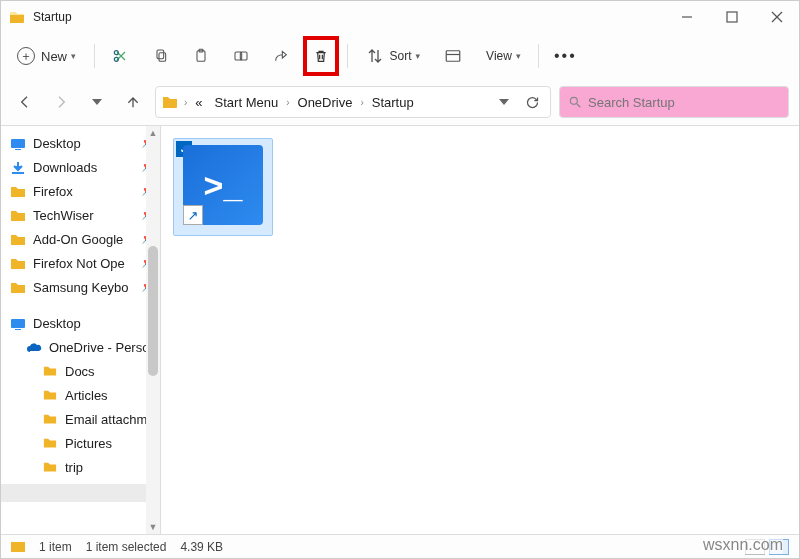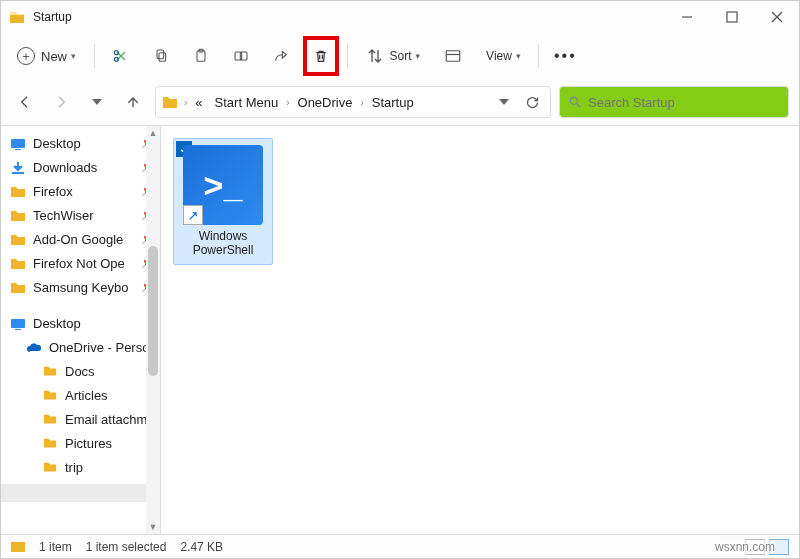--- a/index.html
+++ b/index.html
@@ -83,21 +83,21 @@
     background: #fff; padding: 0 6px; gap: 4px; font-size: 13px;
   }
   .addr .crumb { padding: 2px 4px; color: #222; }
   .addr .sep { color: #888; font-size: 10px; }
   .addr .folder-ic { margin-right: 2px; }
   .addr .spacer { flex: 1; }
   .addr .ab-btn { width: 24px; display: flex; justify-content: center; color: #666; }
   .search {
     flex: 0 0 230px; display: flex; align-items: center;
     height: 32px; border: 1px solid #ddd; border-radius: 4px;
-    background: #84cc16; padding: 0 8px; color: #888;
+    background: #f9a8d4; padding: 0 8px; color: #888;
   }
   .search input { border: none; outline: none; font-size: 13px; flex: 1; background: transparent; color: #333; }
   .search .sicon { margin-right: 6px; }
   
   .body {
     flex: 1; display: flex; border-top: 1px solid #ddd; background: #fff; overflow: hidden;
   }
   .sidebar {
     width: 160px; border-right: 1px solid #ddd; padding: 10px 0 0 0;
     overflow: hidden; position: relative; background: #fff;
@@ -151,21 +151,21 @@
   
   .statusbar {
     height: 24px; display: flex; align-items: center;
     padding: 0 10px; font-size: 12px; border-top: 1px solid #ddd;
     gap: 14px; background: #fdfdfd; color: #444;
   }
   .statusbar .sbicons { margin-left: auto; display: flex; gap: 4px; }
   .statusbar .sbicons .sb { width: 20px; height: 16px; border: 1px solid #bbb; }
   .statusbar .sbicons .sb.active { background: #e6f0fb; border-color: #7bb0e6;}
   .watermark {
-    position: absolute; bottom: 4px; right: 24px; font-size: 12px; color: #888;
+    position: absolute; bottom: 4px; right: 16px; font-size: 16px; color: #888;
     background: rgba(255,255,255,0.6);
   }
   svg { display: block; }
 </style>
 </head>
 <body>
 
 <div class="titlebar">
   <span class="app-icon">
     <svg viewBox="0 0 16 16">
@@ -451,33 +451,32 @@
     </div>
   </div>
 
   <div class="content">
     <div class="file-tile">
       <div class="check">✓</div>
       <div class="thumb">
         <span class="psarrow">&gt;_</span>
         <div class="shortcut">↗</div>
       </div>
-      <div class="flabel">Windows PowerShell</div>
     </div>
   </div>
 </div>
 
 <div class="statusbar">
   <span>
     <svg width="14" height="10" viewBox="0 0 14 10">
         <rect width="14" height="10" fill="#f0b429"></rect>
       </svg>
   </span>
   <span>1 item</span>
   <span>1 item selected</span>
-  <span>2.47 KB</span>
+  <span>4.39 KB</span>
   <div class="sbicons">
     <div class="sb"></div>
     <div class="sb active"></div>
   </div>
 </div>
 
 <div class="watermark">wsxnn.com</div>
 
 </body></html>

